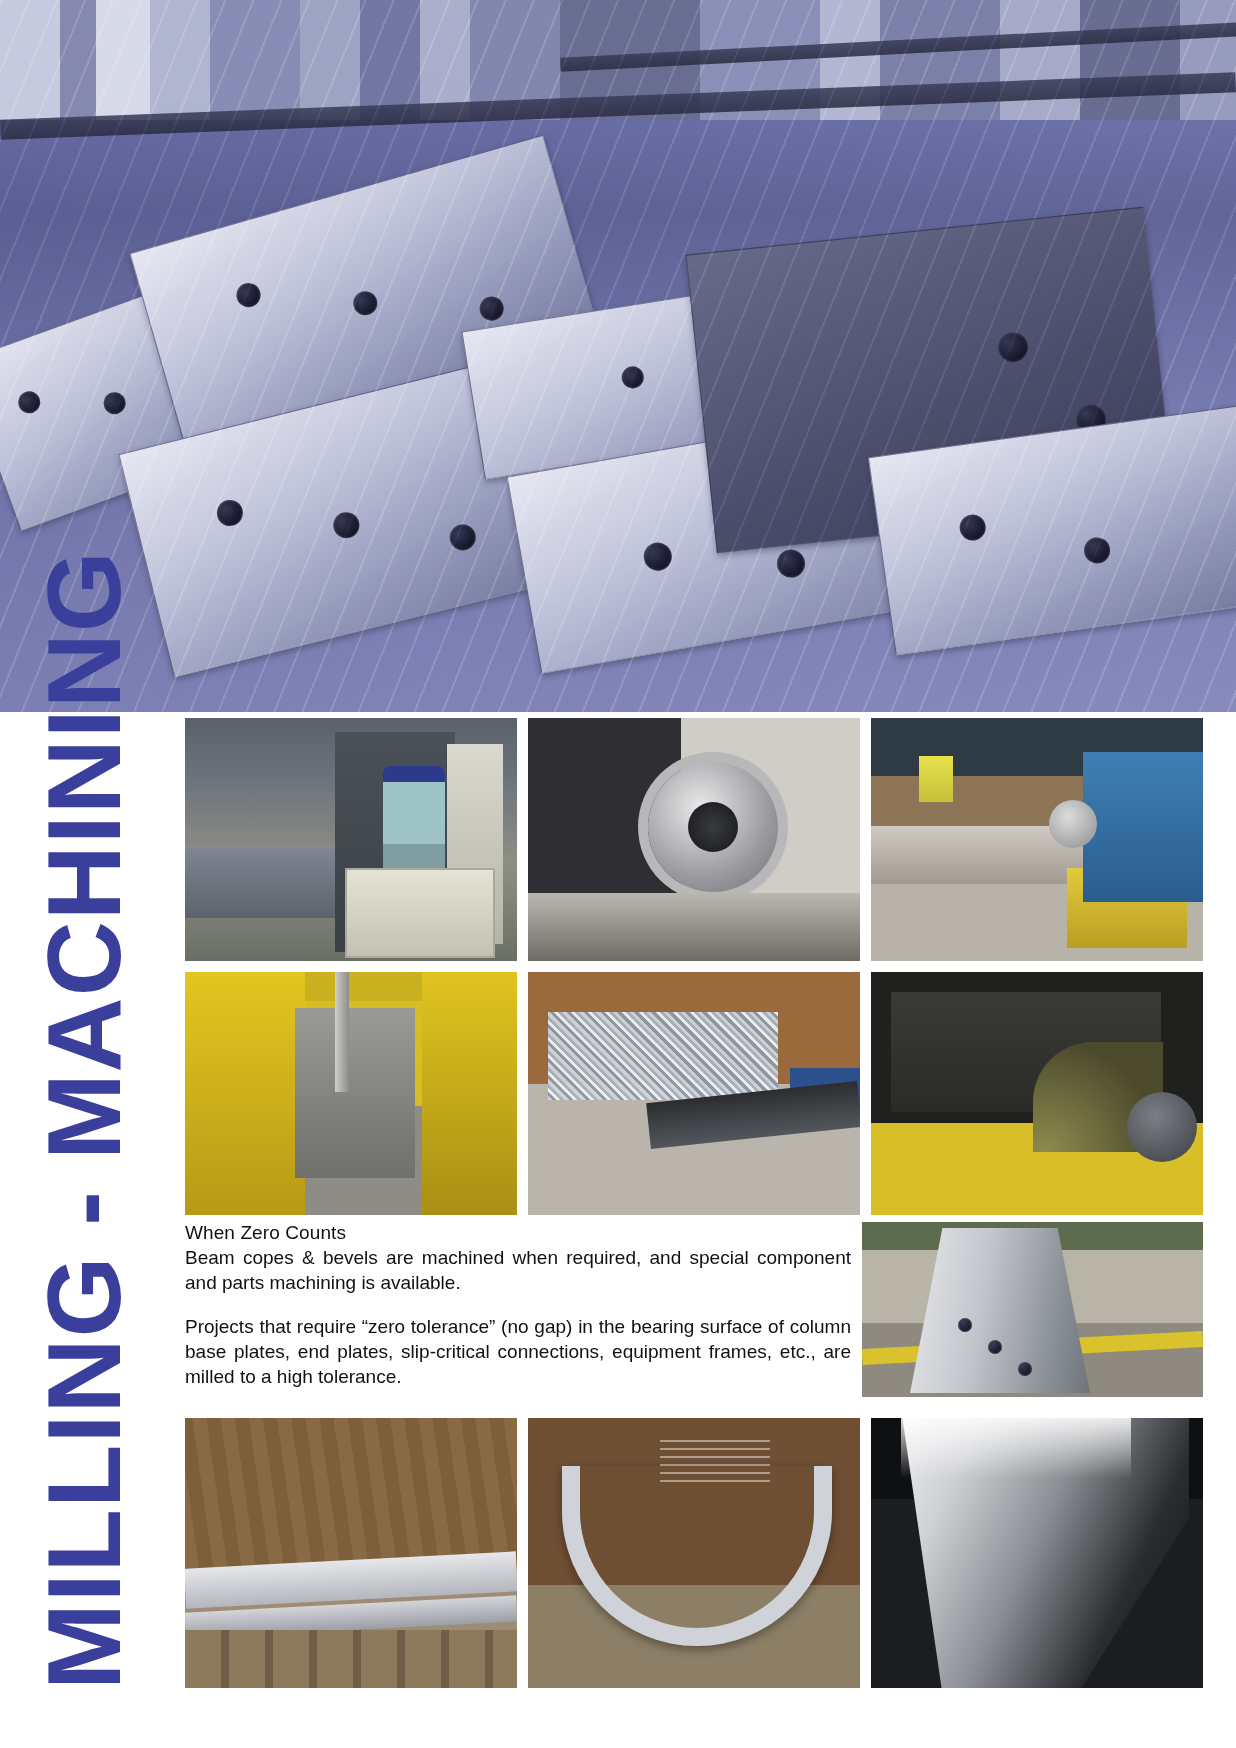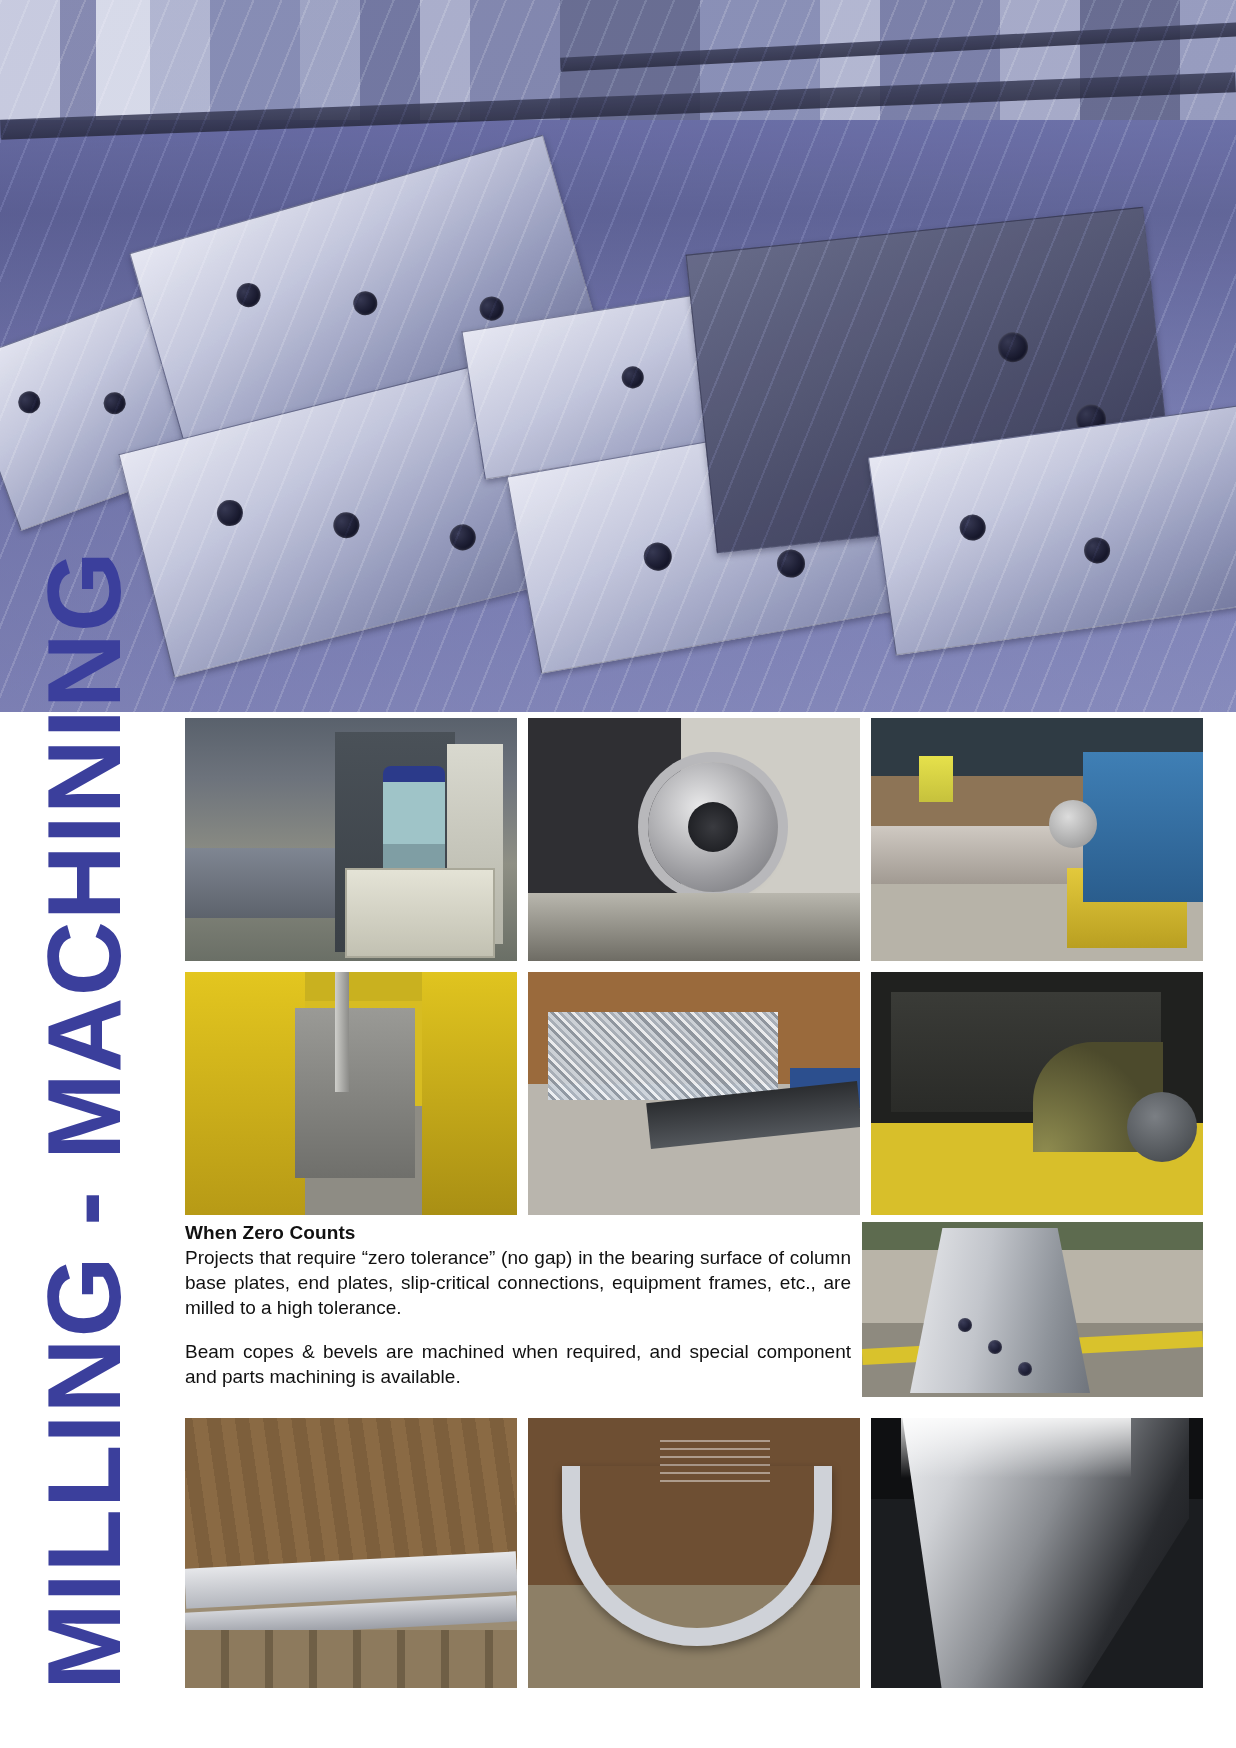--- a/index.html
+++ b/index.html
@@ -258,21 +258,21 @@
 
   
   .textblock {
     position: absolute;
     left: 185px;
     top: 1222px;
     width: 666px;
   }
   .tb-head {
     font-size: 19px;
-    font-weight: bold;
+    font-weight: normal;
     color: #111;
     margin-bottom: 2px;
     letter-spacing: 0.1px;
   }
   .tb-para {
     font-size: 19px;
     line-height: 1.31;
     color: #111;
     text-align: justify;
     text-justify: inter-word;
@@ -459,22 +459,22 @@
       <div class="cell p6">
         <div class="plate"></div>
         <div class="cope"></div>
         <div class="tool"></div>
       </div>
     </div>
   </div>
 
   <div class="textblock">
     <div class="tb-head">When Zero Counts</div>
+    <p class="tb-para">Beam copes &amp; bevels are machined when required, and special component and parts machining is available.</p>
     <p class="tb-para">Projects that require “zero tolerance” (no gap) in the bearing surface of column base plates, end plates, slip-critical connections, equipment frames, etc., are milled to a high tolerance.</p>
-    <p class="tb-para">Beam copes &amp; bevels are machined when required, and special component and parts machining is available.</p>
   </div>
 
   <div class="side-photo">
     <div class="yellowbar"></div>
     <div class="cone"></div>
     <div class="hole" style="left:96px; top:96px; width:14px; height:14px;"></div>
     <div class="hole" style="left:126px; top:118px; width:14px; height:14px;"></div>
     <div class="hole" style="left:156px; top:140px; width:14px; height:14px;"></div>
   </div>
 

